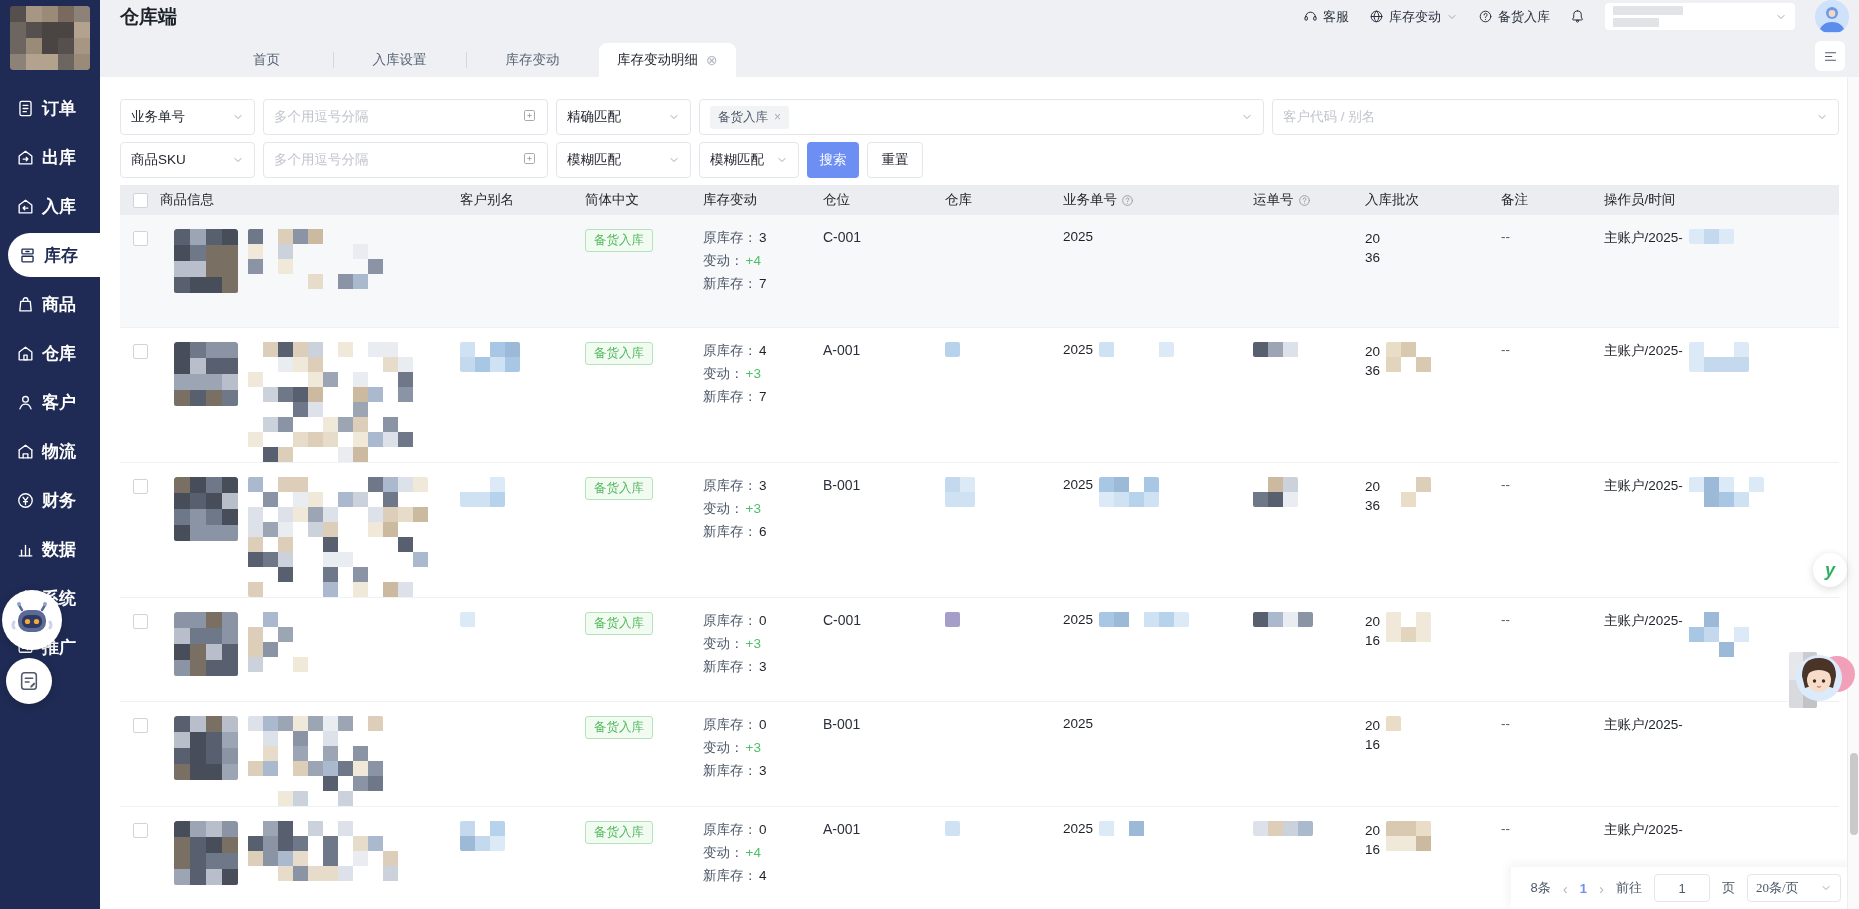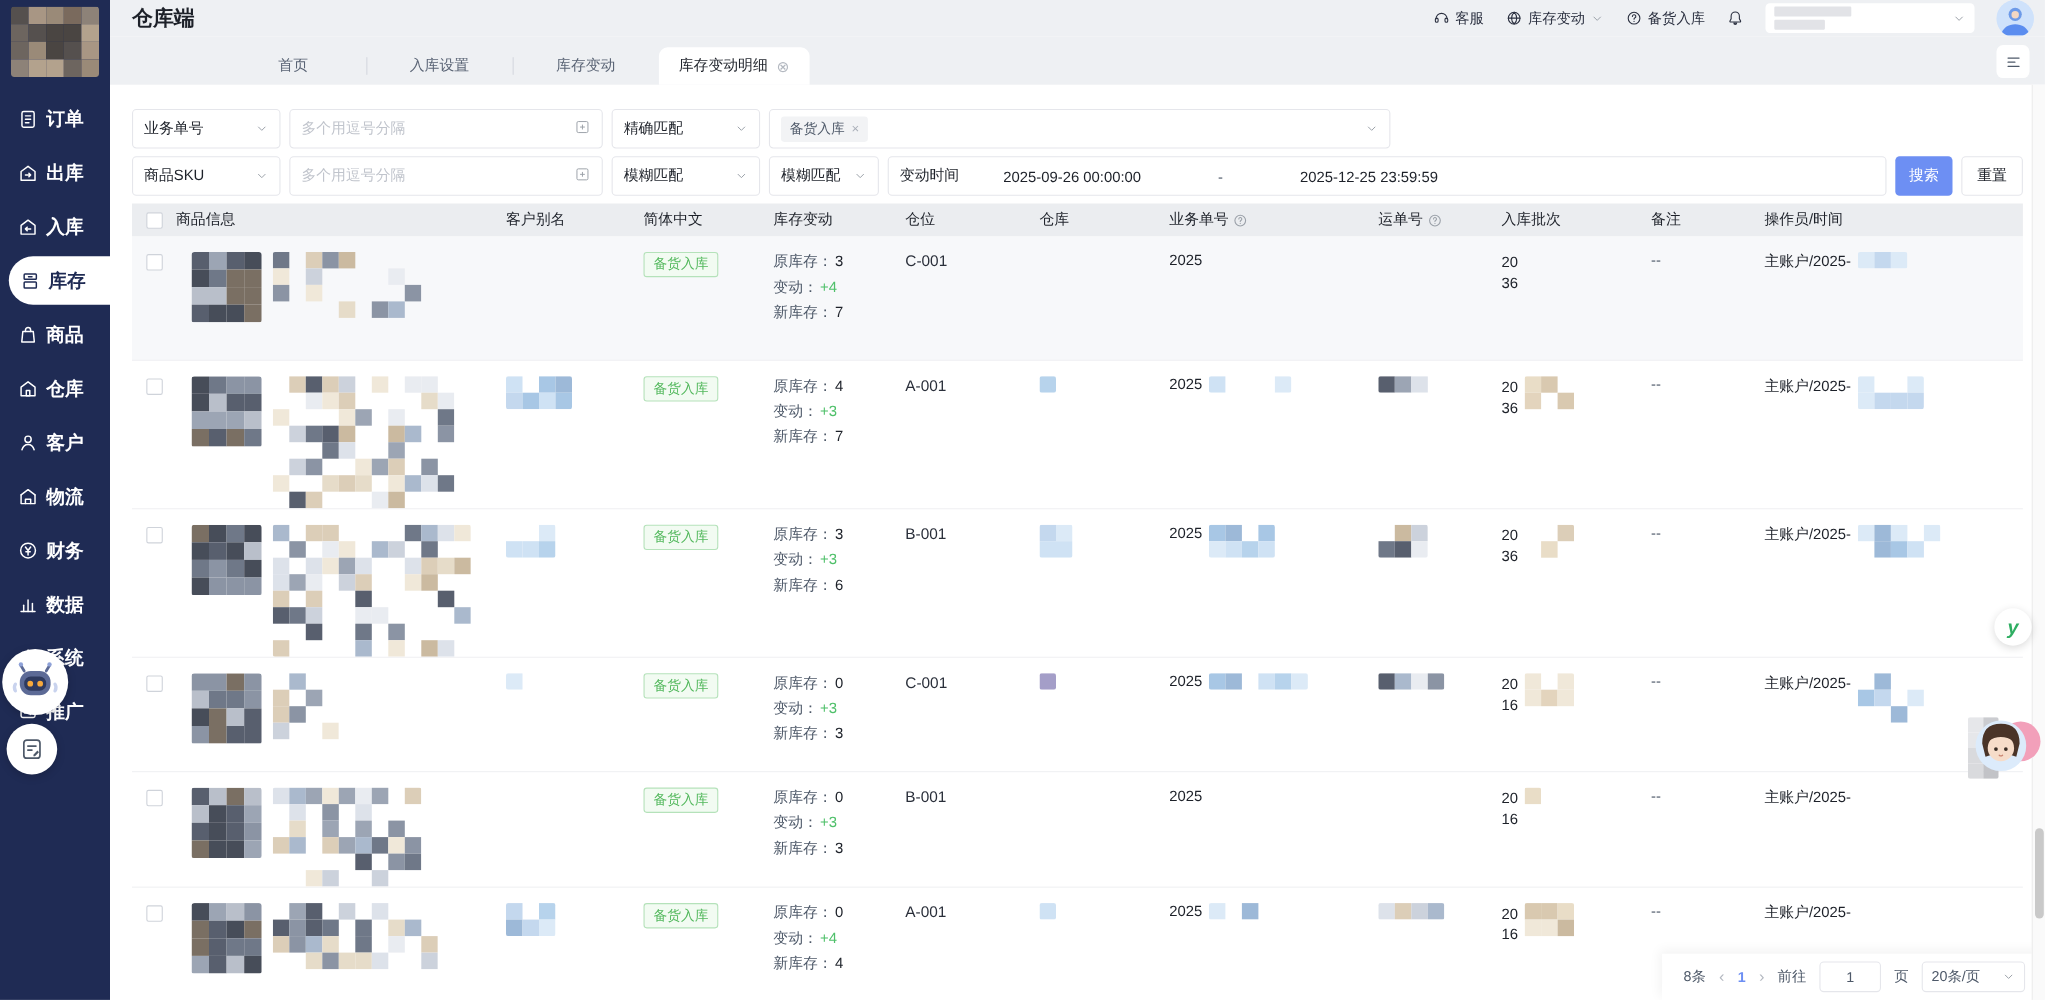--- a/index.html
+++ b/index.html
@@ -93,21 +93,21 @@
   .c-batch { display:flex; gap:6px; }
   .c-batch .bl div { line-height:19px; }
   .mosaic { display:inline-grid; filter:blur(.4px); border-radius:2px; overflow:hidden; }
   .mosaic i { display:block; }
 
   
   .pagination { position:absolute; right:0; bottom:0; height:42px; background:#fff; display:flex; align-items:center; gap:12px; padding:0 18px 0 20px; font-size:13px; color:#4e5969; box-shadow:-3px -3px 10px rgba(0,0,0,.05); z-index:4; }
   .pg-arrow { color:#b3b8c0; font-size:15px; cursor:pointer; }
   .pg-cur { color:#6d8ff3; font-weight:600; cursor:pointer; }
   .pg-input { width:56px; height:28px; border:1px solid #e5e6eb; border-radius:4px; display:flex; align-items:center; justify-content:center; }
-  .pg-size { width:94px; height:28px; border:1px solid #e5e6eb; border-radius:4px; display:flex; align-items:center; justify-content:space-between; padding:0 8px; cursor:pointer; }
+  .pg-size { width:94px; height:28px; border:1px solid #e5e6eb; border-radius:4px; display:flex; align-items:center; justify-content:space-between; padding:0 8px; cursor:pointer;font-family:Liberation Serif, serif; }
 
   
   .y-badge { position:absolute; right:12px; top:553px; width:34px; height:34px; border-radius:50%; background:#fff; box-shadow:0 2px 8px rgba(0,0,0,.15); display:flex; align-items:center; justify-content:center; z-index:5; cursor:pointer; font-weight:bold; font-style:italic; font-size:18px; color:#2fae62; }
   .girl { position:absolute; right:2px; top:648px; width:64px; height:58px; z-index:5; cursor:pointer; }
   .girl-blur { position:absolute; right:42px; top:652px; z-index:5; }
   .vscroll { position:absolute; right:0; top:77px; bottom:0; width:12px; background:#fafafa; border-left:1px solid #ededed; z-index:4; }
   .vscroll .thumb { position:absolute; left:2px; top:676px; width:8px; height:82px; border-radius:4px; background:#c9c9c9; cursor:pointer; }
 </style>
 </head>
 <body>
@@ -383,20 +383,26 @@
         </div>
         <div class="fbox sel w565">
           <span class="tag">
             <b>备货入库</b>
             <span class="x">×</span>
           </span>
           <span class="chev"><svg viewBox="0 0 24 24">
                 <polyline points="6,9 12,15 18,9"></polyline>
               </svg></span>
         </div>
+        <div class="fbox sel flex1">
+          <span class="ph">客户代码 / 别名</span>
+          <span class="chev"><svg viewBox="0 0 24 24">
+                <polyline points="6,9 12,15 18,9"></polyline>
+              </svg></span>
+        </div>
       </div>
 
       <div class="frow">
         <div class="fbox sel w135">
           <span>商品SKU</span>
           <span class="chev"><svg viewBox="0 0 24 24">
                 <polyline points="6,9 12,15 18,9"></polyline>
               </svg></span>
         </div>
         <div class="fbox w285">
@@ -411,26 +417,20 @@
           <span>模糊匹配</span>
           <span class="chev"><svg viewBox="0 0 24 24">
                 <polyline points="6,9 12,15 18,9"></polyline>
               </svg></span>
         </div>
         <div class="fbox sel w100">
           <span>模糊匹配</span>
           <span class="chev"><svg viewBox="0 0 24 24">
                 <polyline points="6,9 12,15 18,9"></polyline>
               </svg></span>
-        </div>
-        <div class="fbox timebox flex1">
-          <span class="tl">变动时间</span>
-          <span class="td">2025-09-26 00:00:00</span>
-          <span class="dash">-</span>
-          <span class="td">2025-12-25 23:59:59</span>
         </div>
         <button class="btn btn-search">搜索</button>
         <button class="btn btn-reset">重置</button>
       </div>
 
 
       <div class="tbl">
         <div class="thead" id="thead">
             <div class="c-check">
               <span class="cbx"></span>

